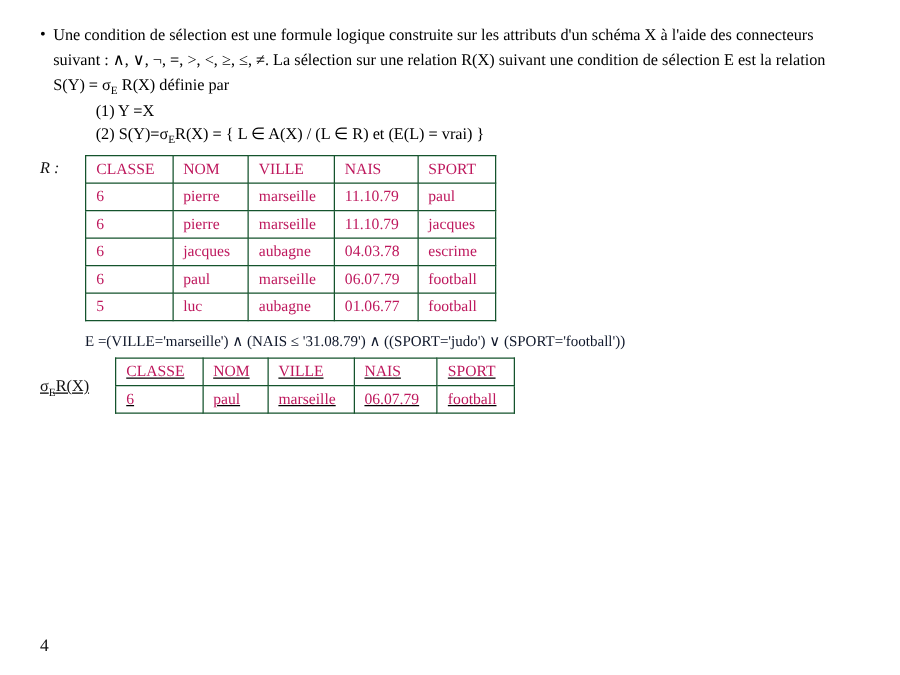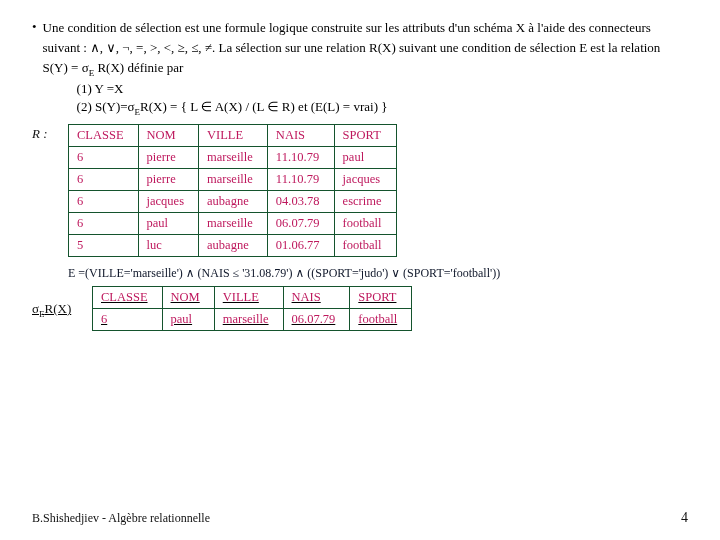--- a/index.html
+++ b/index.html
@@ -198,17 +198,16 @@
               <td>06.07.79</td>
               <td>football</td>
             </tr>
           </tbody>
       </table>
     </div>
 
   </div>
 
   <div class="footer">
-    <span class="footer-author">B.Shishedjiev - Algèbre relationnelle</span>
     <span class="footer-page">4</span>
   </div>
 
 </div>
 
 </body></html>

